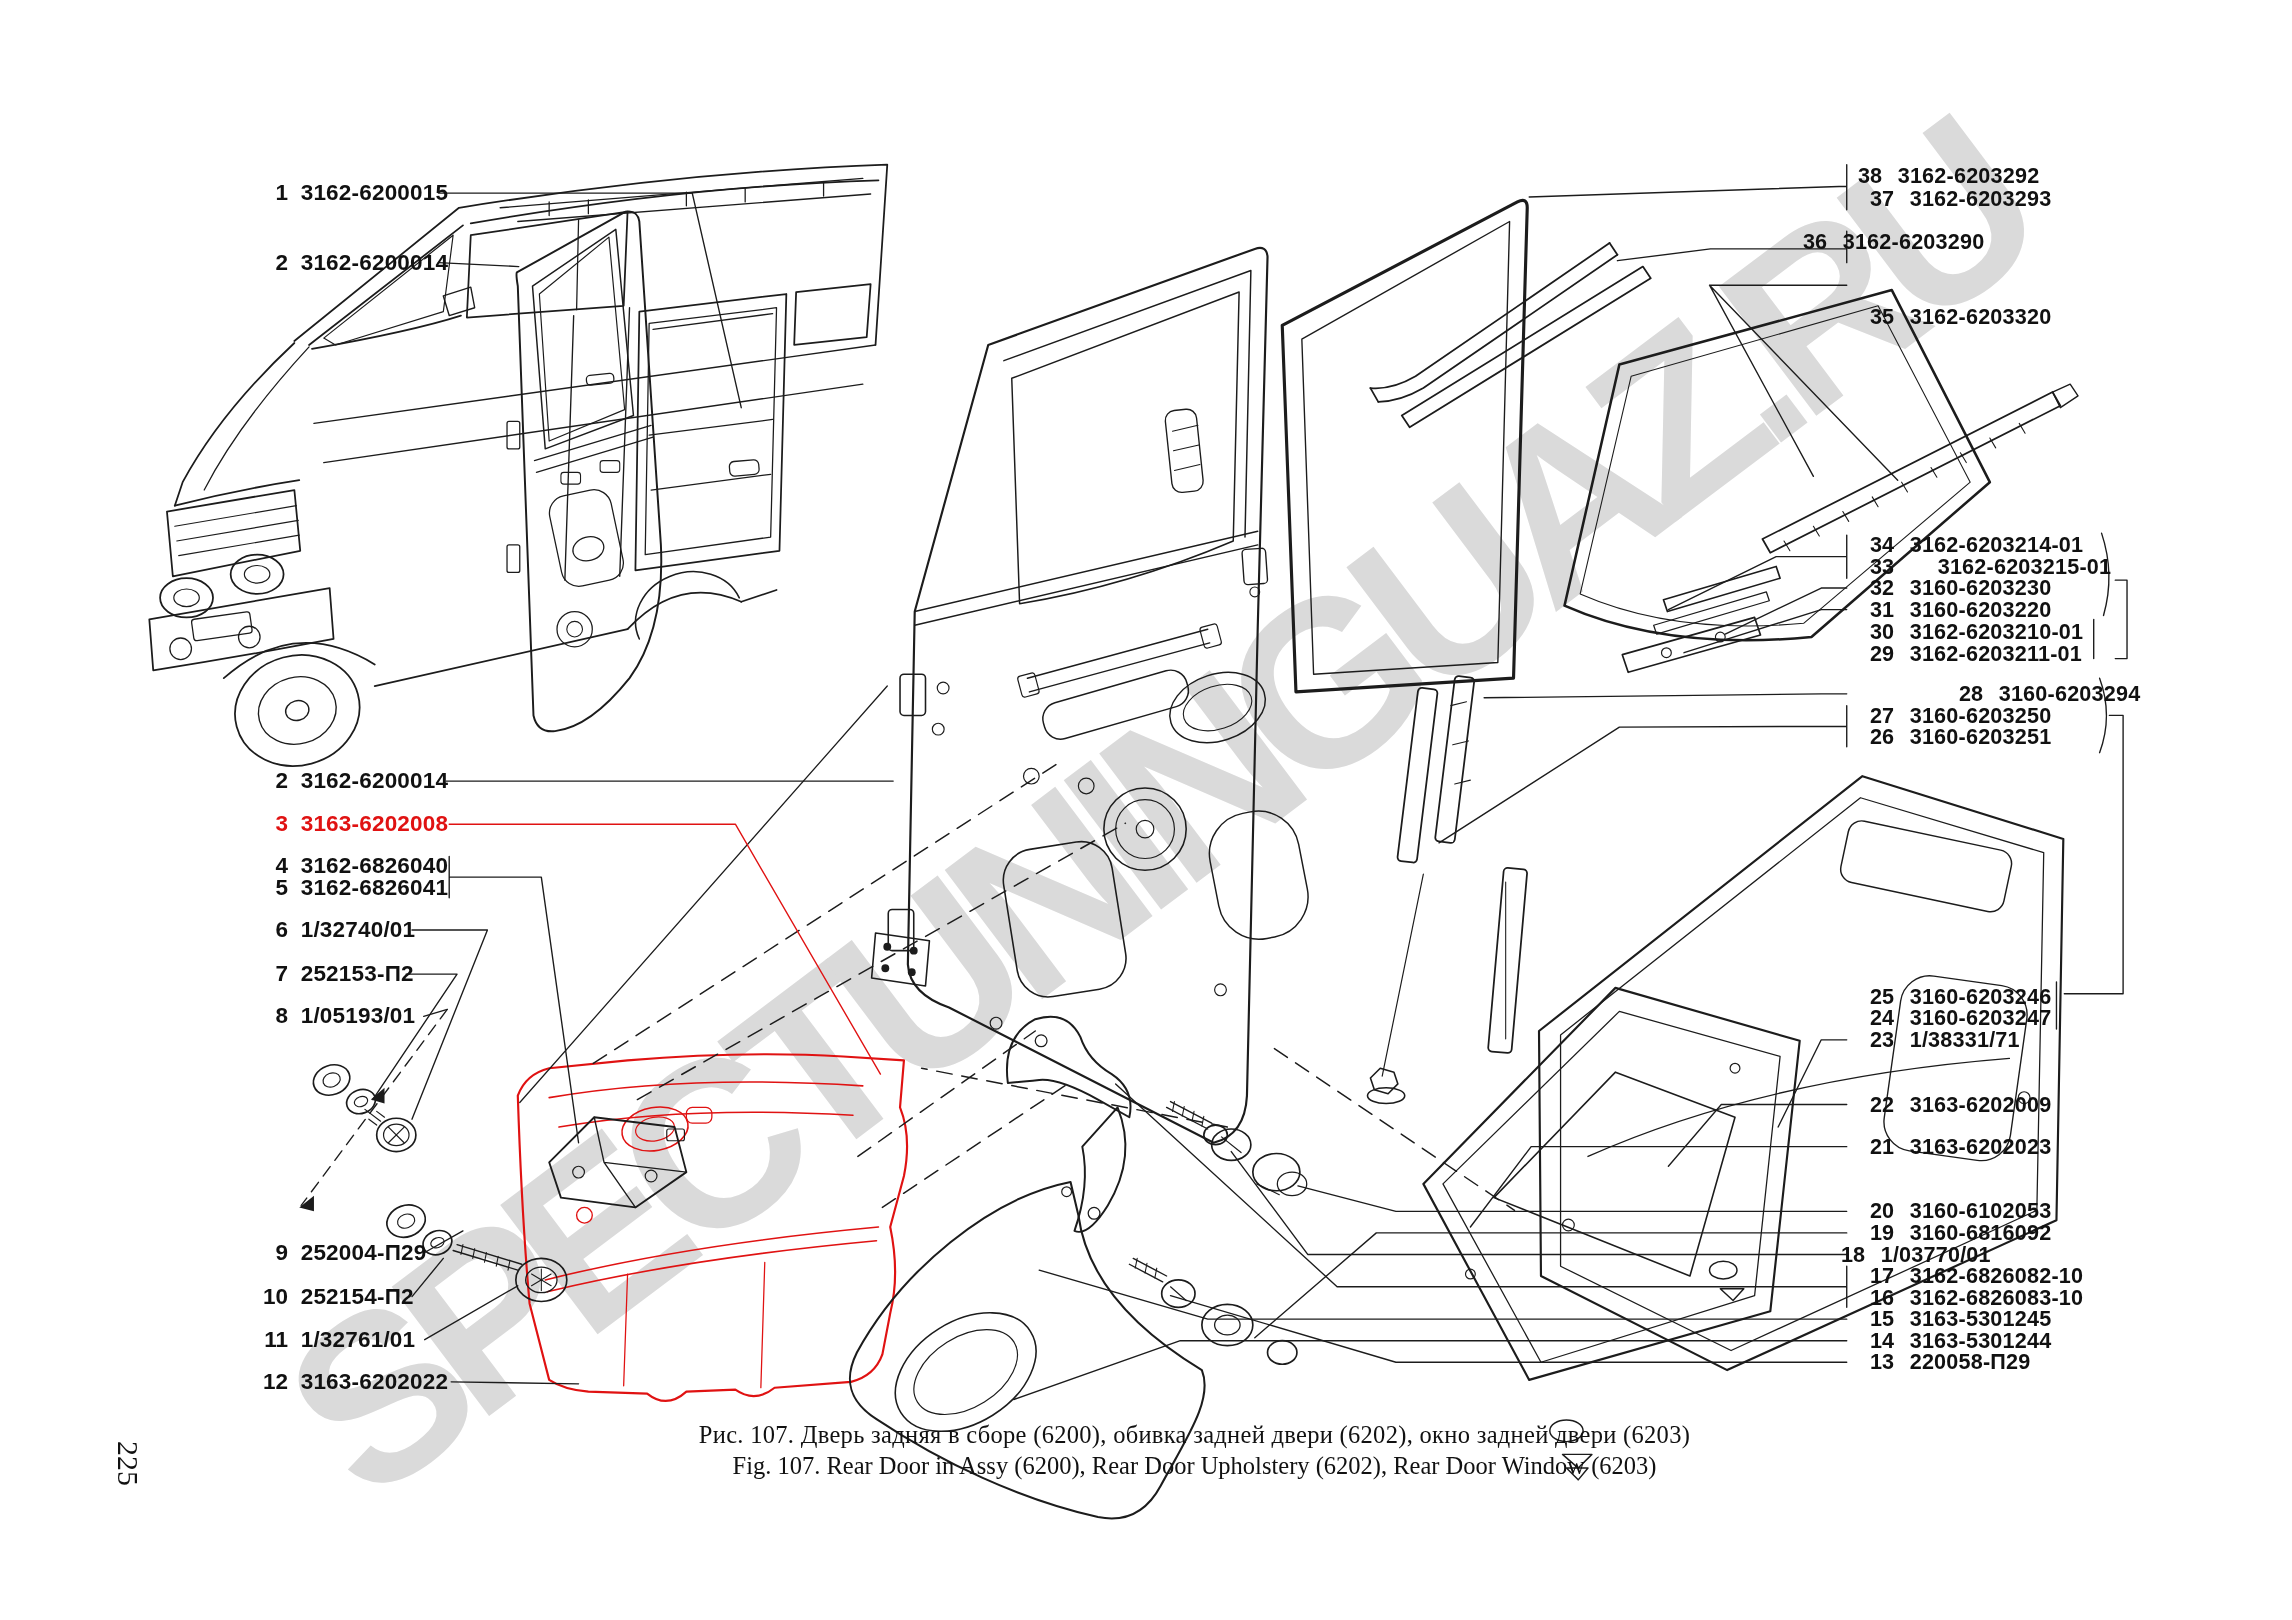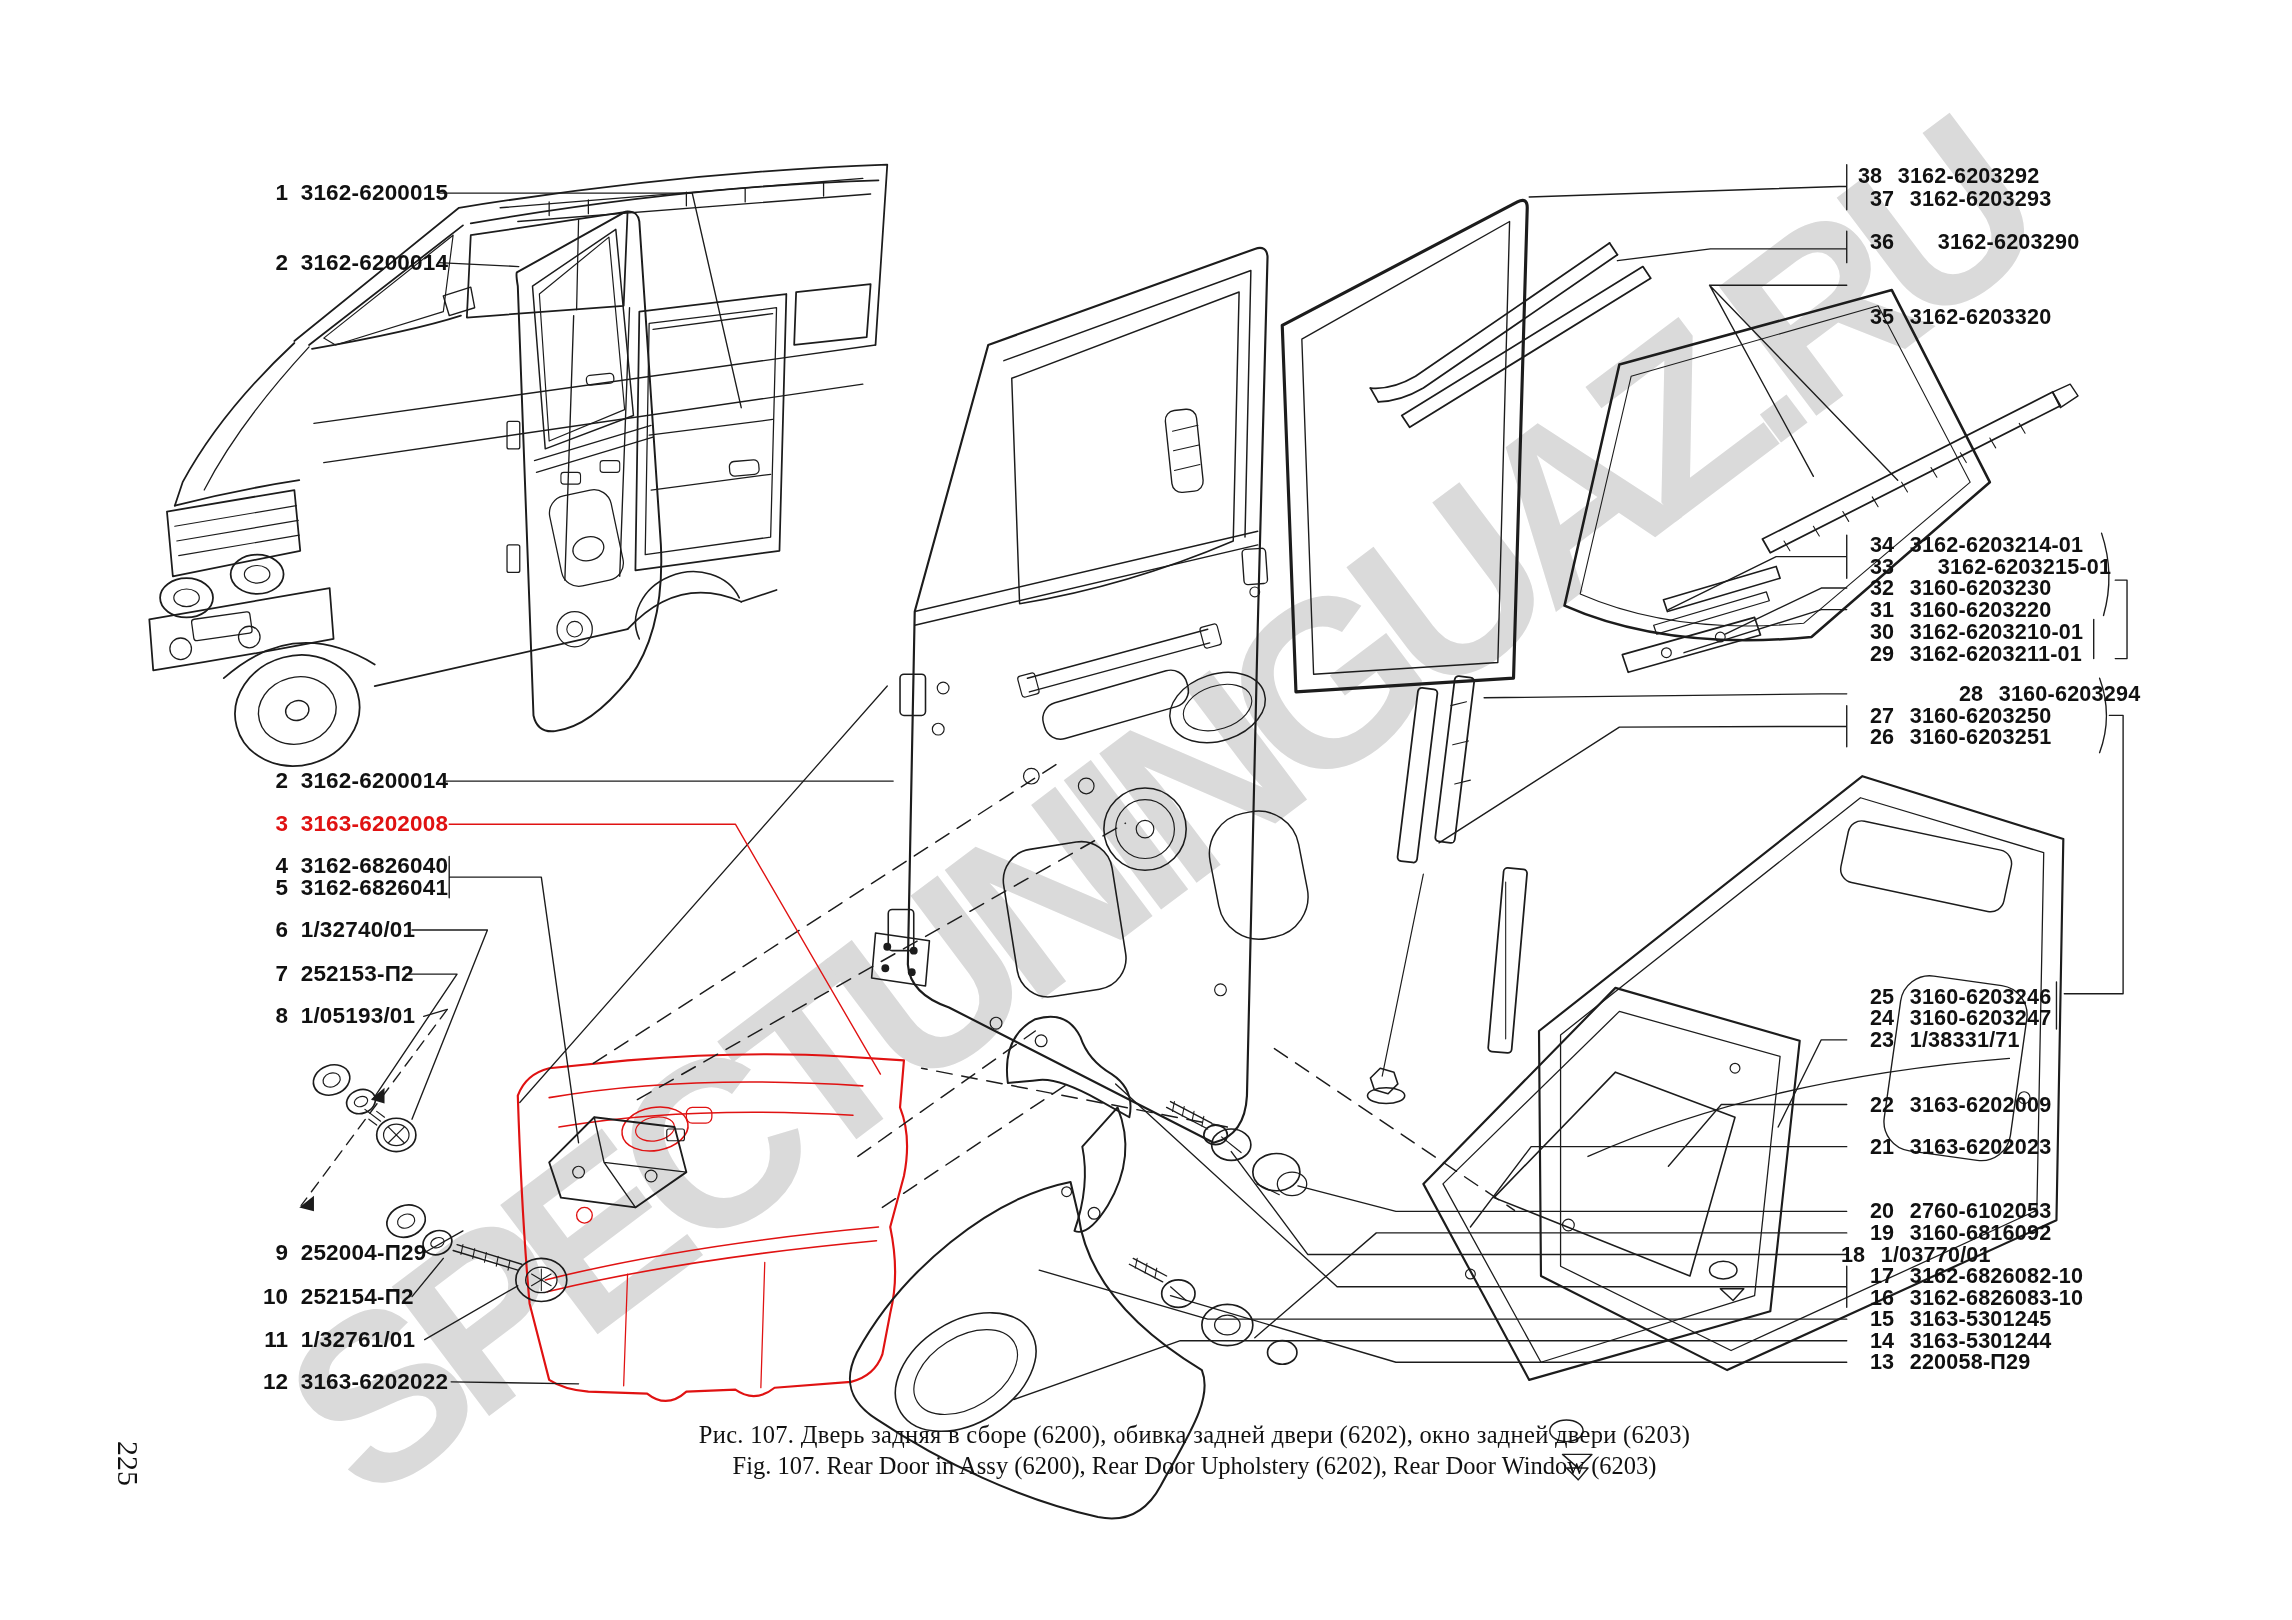--- a/index.html
+++ b/index.html
@@ -376,21 +376,21 @@
         <span class="part">3163-6202022</span>
       </div>
       <div class="label right" style="left: 1837px; top: 176px;">
         <span class="num">38</span>
         <span class="part">3162-6203292</span>
       </div>
       <div class="label right" style="left: 1849px; top: 199px;">
         <span class="num">37</span>
         <span class="part">3162-6203293</span>
       </div>
-      <div class="label right" style="left: 1849px; top: 242px; gap: 28px;">
+      <div class="label right" style="left: 1782px; top: 242px;">
         <span class="num">36</span>
         <span class="part">3162-6203290</span>
       </div>
       <div class="label right" style="left: 1849px; top: 285px; margin-top: 32px;">
         <span class="num">35</span>
         <span class="part">3162-6203320</span>
       </div>
       <div class="label right" style="left: 1849px; top: 545px;">
         <span class="num">34</span>
         <span class="part">3162-6203214-01</span>
@@ -442,21 +442,21 @@
       <div class="label right" style="left: 1849px; top: 1105px;">
         <span class="num">22</span>
         <span class="part">3163-6202009</span>
       </div>
       <div class="label right" style="left: 1849px; top: 1147px;">
         <span class="num">21</span>
         <span class="part">3163-6202023</span>
       </div>
       <div class="label right" style="left: 1849px; top: 1211px;">
         <span class="num">20</span>
-        <span class="part">2760-6102053</span>
+        <span class="part">3160-6102053</span>
       </div>
       <div class="label right" style="left: 1849px; top: 1233px;">
         <span class="num">19</span>
         <span class="part">3160-6816092</span>
       </div>
       <div class="label right" style="left: 1820px; top: 1255px;">
         <span class="num">18</span>
         <span class="part">1/03770/01</span>
       </div>
       <div class="label right" style="left: 1849px; top: 1276px;">

